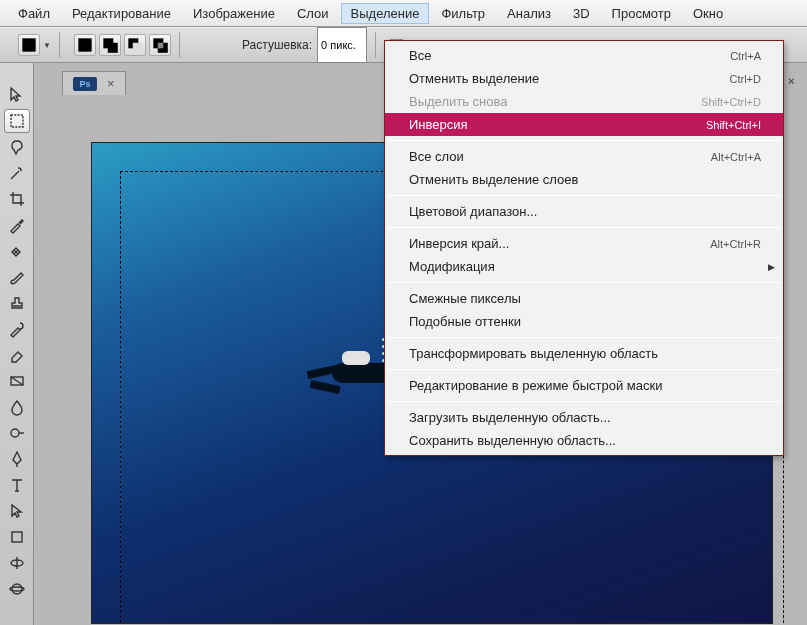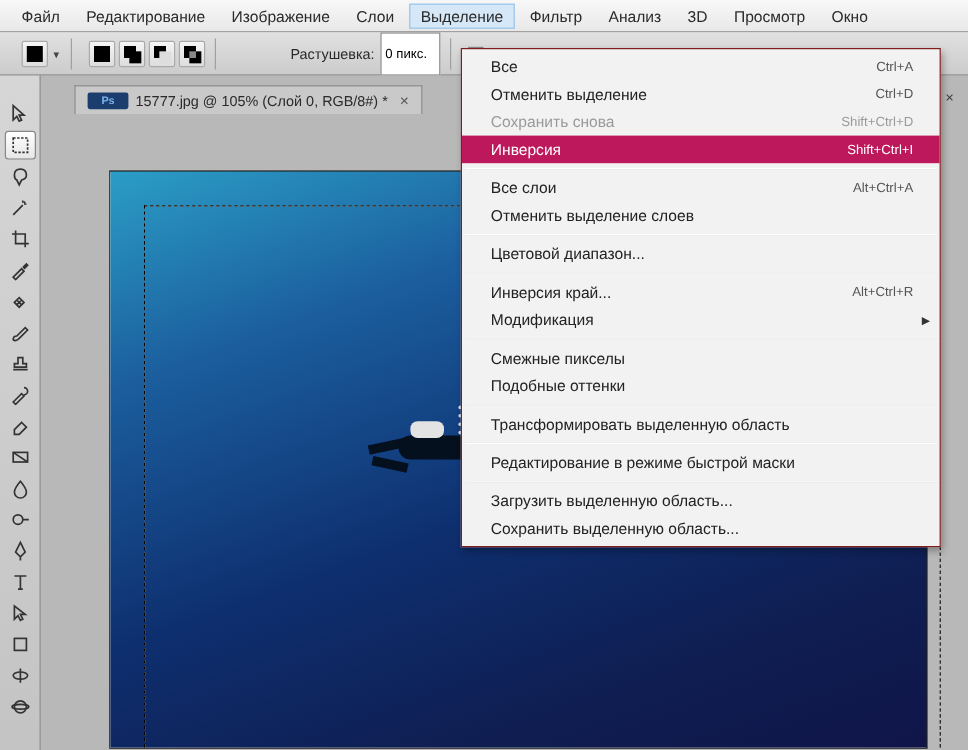--- a/index.html
+++ b/index.html
@@ -23,21 +23,21 @@
     .workspace { position: relative; display: flex; height: calc(625px - 26px - 36px - 1px); }
     
     .tools { width: 34px; background: linear-gradient(#d6d6d6,#c4c4c4); border-right: 1px solid #8a8a8a; display: flex; flex-direction: column; padding-top: 20px; gap: 2px; align-items: center; }
     .tool { width: 26px; height: 24px; display: flex; align-items: center; justify-content: center; font-size: 15px; color: #333; cursor: default; }
     .tool.sel { background: linear-gradient(#fff,#e6e6e6); border: 1px solid #888; border-radius: 3px; }
     .tool svg { width: 18px; height: 18px; }
     .tool svg * { stroke: #333; fill: none; stroke-width: 1.4; }
     
     .canvas-area { flex: 1; background: #b8b8b8; position: relative; }
     .doc-tab { position: absolute; left: 28px; top: 8px; height: 24px; background: #c9c9c9; border: 1px solid #8a8a8a; border-bottom: none; display: flex; align-items: center; font-size: 12px; padding: 0 10px; gap: 6px; color: #2a2a2a; }
-    .doc-tab .ps-ico { width: 34px; height: 14px; background: #1c3e6e; color: #7db6ef; font-size: 9px; font-weight: bold; display: flex; align-items: center; justify-content: center; border-radius: 2px; }
+    .doc-tab .ps-ico { width: 24px; height: 14px; background: #1c3e6e; color: #7db6ef; font-size: 9px; font-weight: bold; display: flex; align-items: center; justify-content: center; border-radius: 2px; }
     .doc-tab .close { font-size: 13px; color: #555; margin-left: 4px; }
     .win-ctrl { position: absolute; right: 12px; top: 11px; display: flex; gap: 10px; font-size: 12px; color: #444; }
     .win-ctrl span { cursor: default; font-family: monospace; }
     
     .canvas-frame { position: absolute; left: 58px; top: 80px; width: 680px; height: 480px; background: linear-gradient(160deg, #2b9dc6 0%, #1b5e9e 25%, #0e2f6f 55%, #0f1e52 80%, #101548 100%); box-shadow: 0 0 0 1px #222; }
     .marquee { position: absolute; left: 28px; top: 28px; right: -12px; bottom: -20px; border: 1px dashed #fff; outline: 1px dashed #000; outline-offset: -1px; }
     .diver { position: absolute; left: 210px; top: 190px; width: 120px; height: 70px; }
     .diver .body { position: absolute; left: 30px; top: 30px; width: 60px; height: 20px; background: #05101f; border-radius: 10px 4px 4px 10px; }
     .diver .tank { position: absolute; left: 40px; top: 18px; width: 28px; height: 14px; background: #e3e3e3; border-radius: 6px; }
     .diver .fin1 { position: absolute; left: 5px; top: 35px; width: 30px; height: 8px; background: #05101f; transform: rotate(-12deg); }
@@ -221,21 +221,20 @@
         <svg viewBox="0 0 18 18">
           <circle cx="9" cy="9" r="5"></circle>
           <ellipse cx="9" cy="9" rx="7" ry="2"></ellipse>
         </svg>
       </div>
   </div>
 
   <div class="canvas-area">
     <div class="doc-tab">
       <span class="ps-ico">Ps</span>
-      <span>15777.jpg @ 105% (Слой 0, RGB/8#) *</span>
       <span class="close">×</span>
     </div>
     <div class="win-ctrl">
       <span>—</span>
       <span>□</span>
       <span>×</span>
     </div>
     <div class="canvas-frame">
       <div class="marquee"></div>
       <div class="diver">
@@ -257,21 +256,21 @@
 <div class="dropdown">
   <div class="dd-item">
     <span>Все</span>
       <span class="shortcut">Ctrl+A</span>
   </div>
   <div class="dd-item">
     <span>Отменить выделение</span>
       <span class="shortcut">Ctrl+D</span>
   </div>
   <div class="dd-item disabled">
-    <span>Сохранить снова</span>
+    <span>Выделить снова</span>
       <span class="shortcut">Shift+Ctrl+D</span>
   </div>
   <div class="dd-item hover">
     <span>Инверсия</span>
       <span class="shortcut">Shift+Ctrl+I</span>
   </div>
   <div class="dd-sep"></div>
   <div class="dd-item">
     <span>Все слои</span>
       <span class="shortcut">Alt+Ctrl+A</span>

